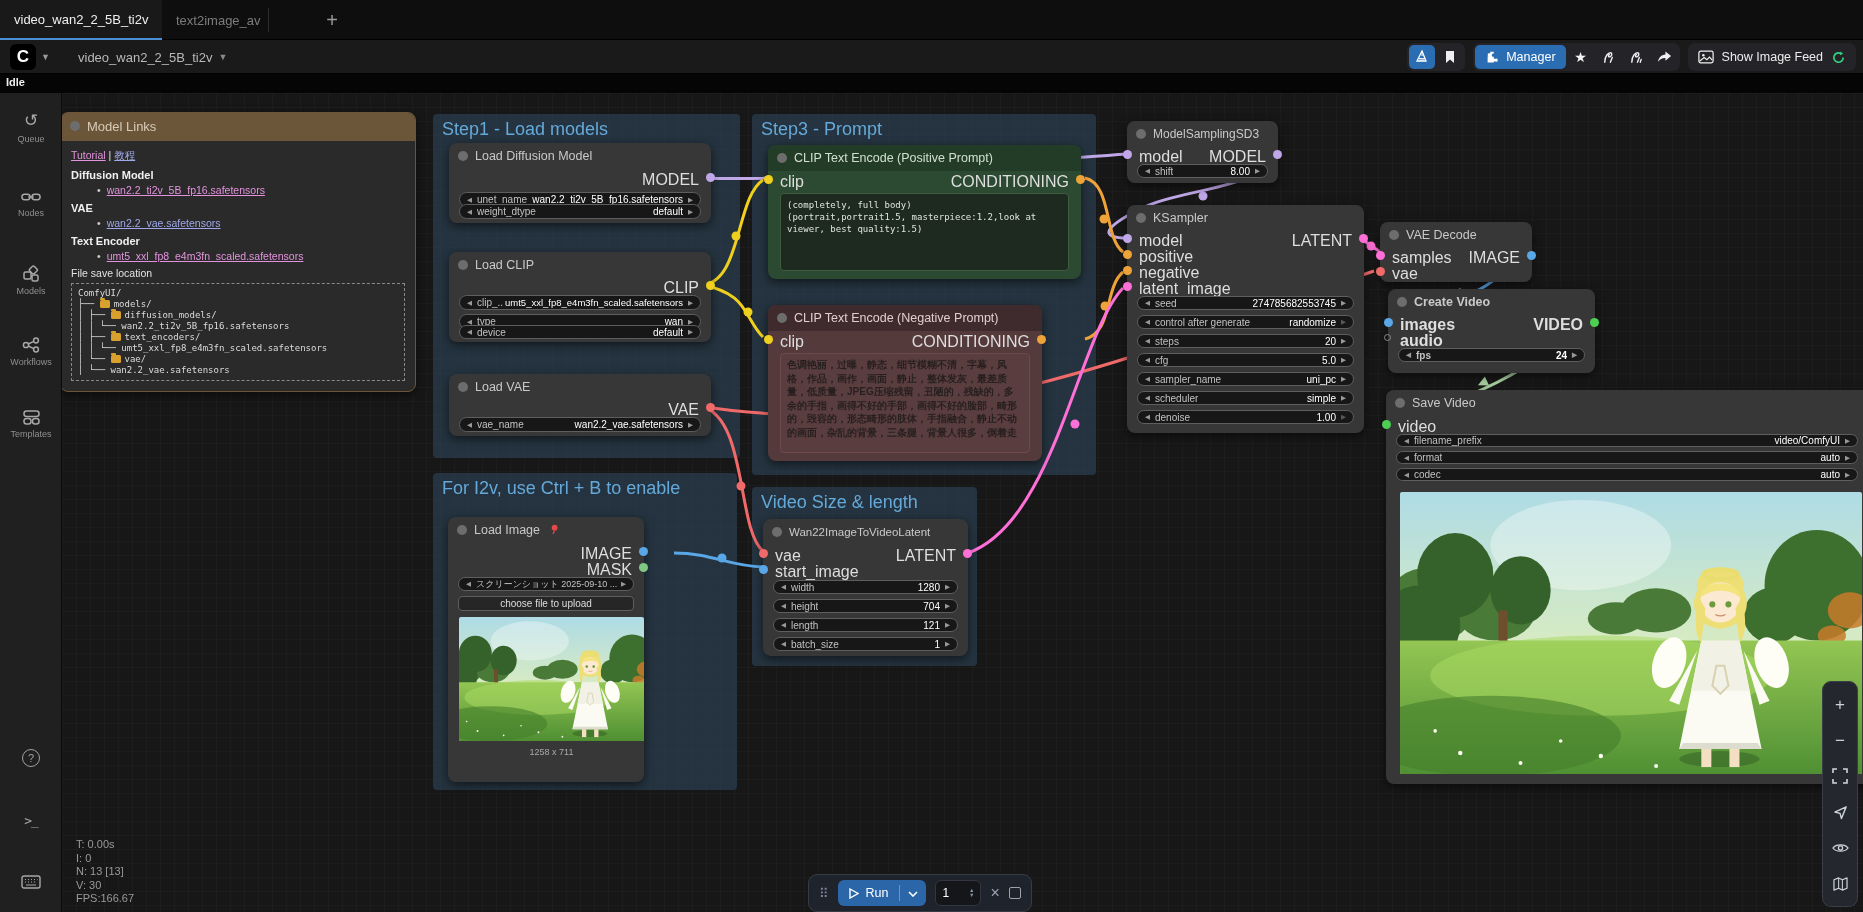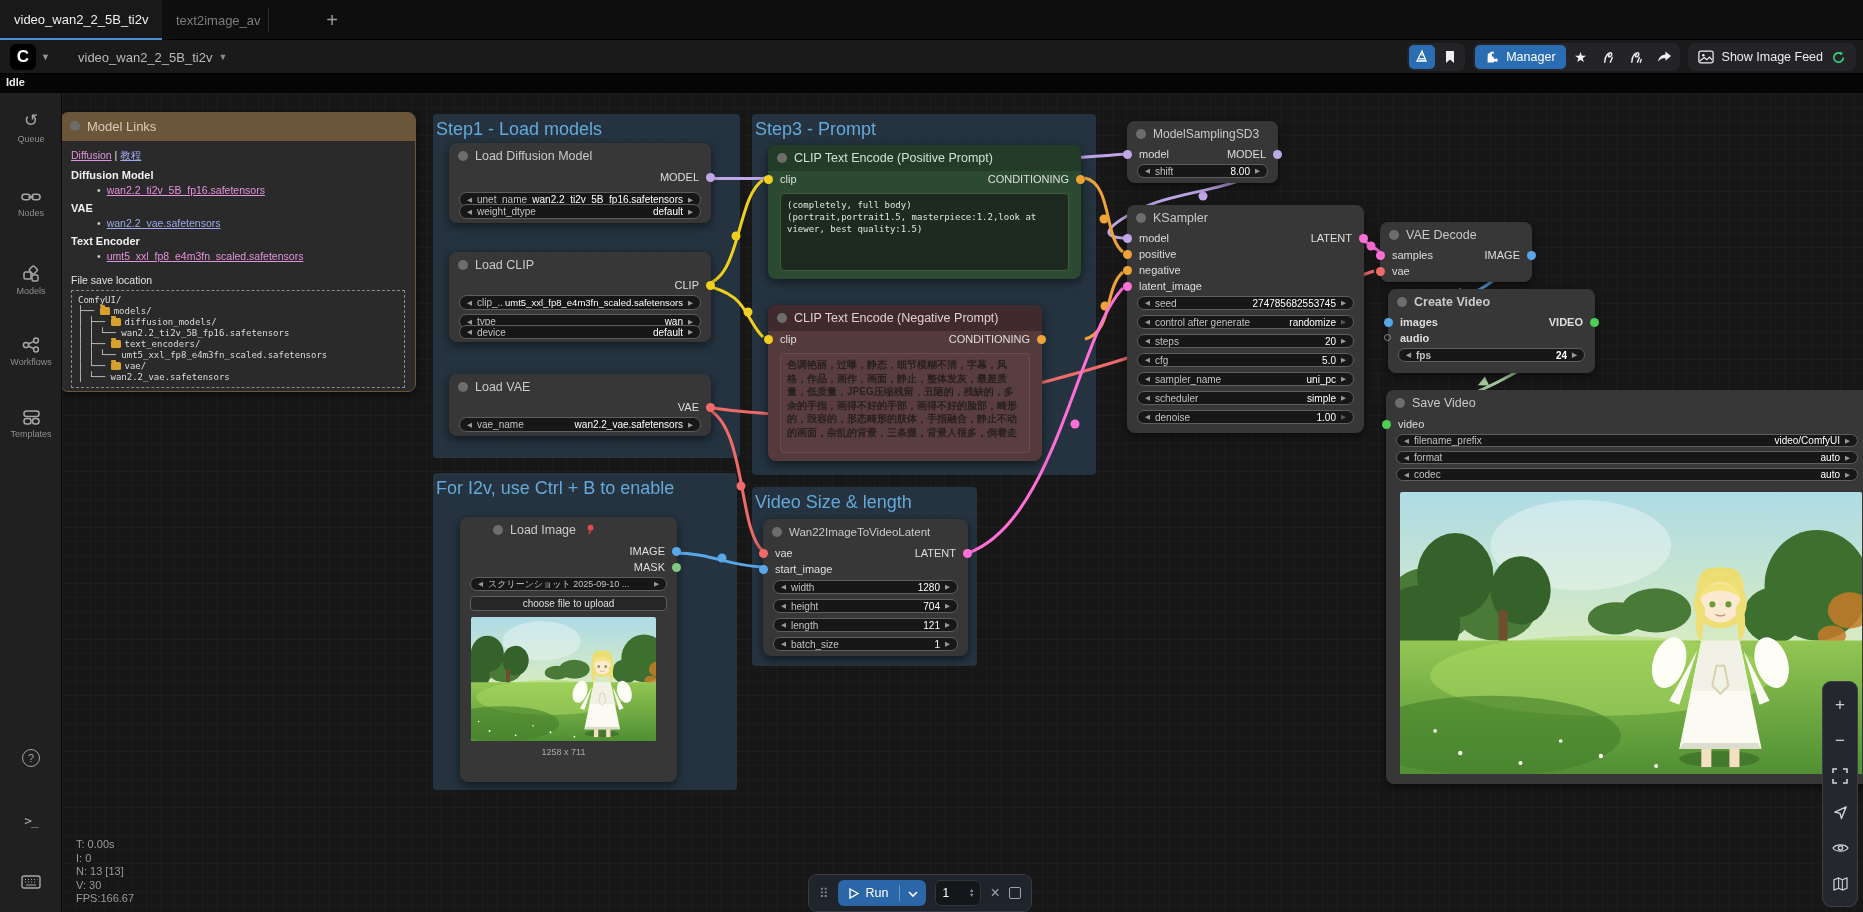--- a/index.html
+++ b/index.html
@@ -44,30 +44,30 @@
 
   
   #canvas { position:absolute; left:62px; top:93px; right:0; bottom:0; background-color:#171717;
     background-image:linear-gradient(rgba(255,255,255,0.025) 1px, transparent 1px), linear-gradient(90deg, rgba(255,255,255,0.025) 1px, transparent 1px);
     background-size:14px 14px; z-index:0; }
 
   #stats { position:absolute; left:76px; top:838px; color:#9a9a9a; font-size:11px; line-height:13.5px; z-index:21; }
 
   
   .group { position:absolute; background:rgba(48,77,99,0.52); border-radius:4px; z-index:1; }
-  .group-title { padding:5px 3px; font-size:18px; color:#64a9d9; }
+  .group-title { padding:5px 9px; font-size:18px; color:#64a9d9; }
 
   
   #wires { position:absolute; left:0; top:0; width:1863px; height:912px; z-index:2; pointer-events:none; }
 
   
   .node { position:absolute; background:#373737; border-radius:8px; box-shadow:0 3px 10px rgba(0,0,0,0.55); z-index:3; }
   .nheader { position:relative; height:26px; line-height:26px; padding-left:26px; color:#c9c9c9; font-size:12.5px; white-space:nowrap; overflow:hidden; }
   .cdot { position:absolute; left:9px; top:8px; width:10px; height:10px; border-radius:50%; background:#6d6d6d; }
-  .slot { position:absolute; height:14px; font-size:11px; color:#dedede; white-space:nowrap; }
+  .slot { position:absolute; height:14px; font-size:16px; color:#dedede; white-space:nowrap; }
   .slot.in { left:12px; }
   .slot.out { right:12px; text-align:right; }
   .sdot { position:absolute; width:9px; height:9px; border-radius:50%; top:2px; }
   .slot.in .sdot { left:-16px; }
   .slot.out .sdot { right:-16px; }
   .sdot.hollow { background:transparent !important; border:1.5px solid #8a8a8a; width:7px; height:7px; }
   .widget { position:absolute; left:10px; right:10px; height:15px; background:#171717; border:1px solid #5e5e5e; border-radius:8px; display:flex; align-items:center; padding:0 7px; font-size:10px; color:#c2c2c2; white-space:nowrap; overflow:hidden; }
   .widget .arr { color:#999; font-size:6.5px; flex:0 0 auto; }
   .widget .wname { margin-left:5px; overflow:hidden; text-overflow:ellipsis; }
   .widget .wval { margin-left:auto; margin-right:5px; color:#fff; }
@@ -325,31 +325,31 @@
     <polygon points="0,-5 10,0 0,5" fill="#a8cfa0" transform="translate(1487,381) rotate(155)"></polygon>
   </svg>
 
   <div id="note">
     <div class="note-head">
       <div class="cdot"></div>
       <span>Model Links</span>
     </div>
     <div class="note-body">
       <div>
-        <a class="lnk-pink">Diffusion</a>
+        <a class="lnk-pink">Tutorial</a>
         <span>|</span>
         <a class="lnk-violet">教程</a>
       </div>
       <div class="note-h">Diffusion Model</div>
       <div class="note-li"><span class="bullet">•</span><a class="lnk-pink">wan2.2_ti2v_5B_fp16.safetensors</a></div>
       <div class="note-h">VAE</div>
       <div class="note-li"><span class="bullet">•</span><a class="lnk-violet">wan2.2_vae.safetensors</a></div>
       <div class="note-h">Text Encoder</div>
       <div class="note-li"><span class="bullet">•</span><a class="lnk-pink">umt5_xxl_fp8_e4m3fn_scaled.safetensors</a></div>
-      <div style="margin-top:12px;">File save location</div>
+      <div style="margin-top:5px;">File save location</div>
       <div class="tree">
         <div><span></span><span>ComfyUI/</span></div>
         <div><span>├── </span><span class="fold"></span><span>models/</span></div>
         <div><span>│    ├── </span><span class="fold"></span><span>diffusion_models/</span></div>
         <div><span>│    │    └── </span><span>wan2.2_ti2v_5B_fp16.safetensors</span></div>
         <div><span>│    ├── </span><span class="fold"></span><span>text_encoders/</span></div>
         <div><span>│    │    └── </span><span>umt5_xxl_fp8_e4m3fn_scaled.safetensors</span></div>
         <div><span>│    └── </span><span class="fold"></span><span>vae/</span></div>
         <div><span>│         └── </span><span>wan2.2_vae.safetensors</span></div>
       </div>
@@ -526,21 +526,21 @@
         <span class="wval">auto</span>
         <span class="arr">▶</span>
       </div>
     <div class="preview" style="left:14px; top:102px; width:462px; height:282px;">
       <svg width="462" height="282" viewBox="0 0 460 285" preserveAspectRatio="xMidYMid slice">
           <use href="#parkScene"></use>
         </svg>
     </div>
   </div>
 
-  <div class="node" style="left:460px; top:517px; width:217px; height:265px;padding-left:24px;">
+  <div class="node" style="left:448px; top:517px; width:196px; height:265px;">
     <div class="nheader">
       <div class="cdot"></div>
       <span>Load Image</span>
       <svg width="11" height="11" viewBox="0 0 12 12" style="margin-left:6px; vertical-align:-1px;">
         <circle cx="5" cy="4" r="3.2" fill="#e24a4a"></circle>
           <path d="M5 7 L3.2 11" stroke="#e24a4a" stroke-width="1.4"></path>
       </svg>
     </div>
     <div class="slot out" style="top:28px;"><span>IMAGE</span><span class="sdot" style="background:#5aa7e8;"></span></div>
     <div class="slot out" style="top:44px;"><span>MASK</span><span class="sdot" style="background:#81c784;"></span></div>

